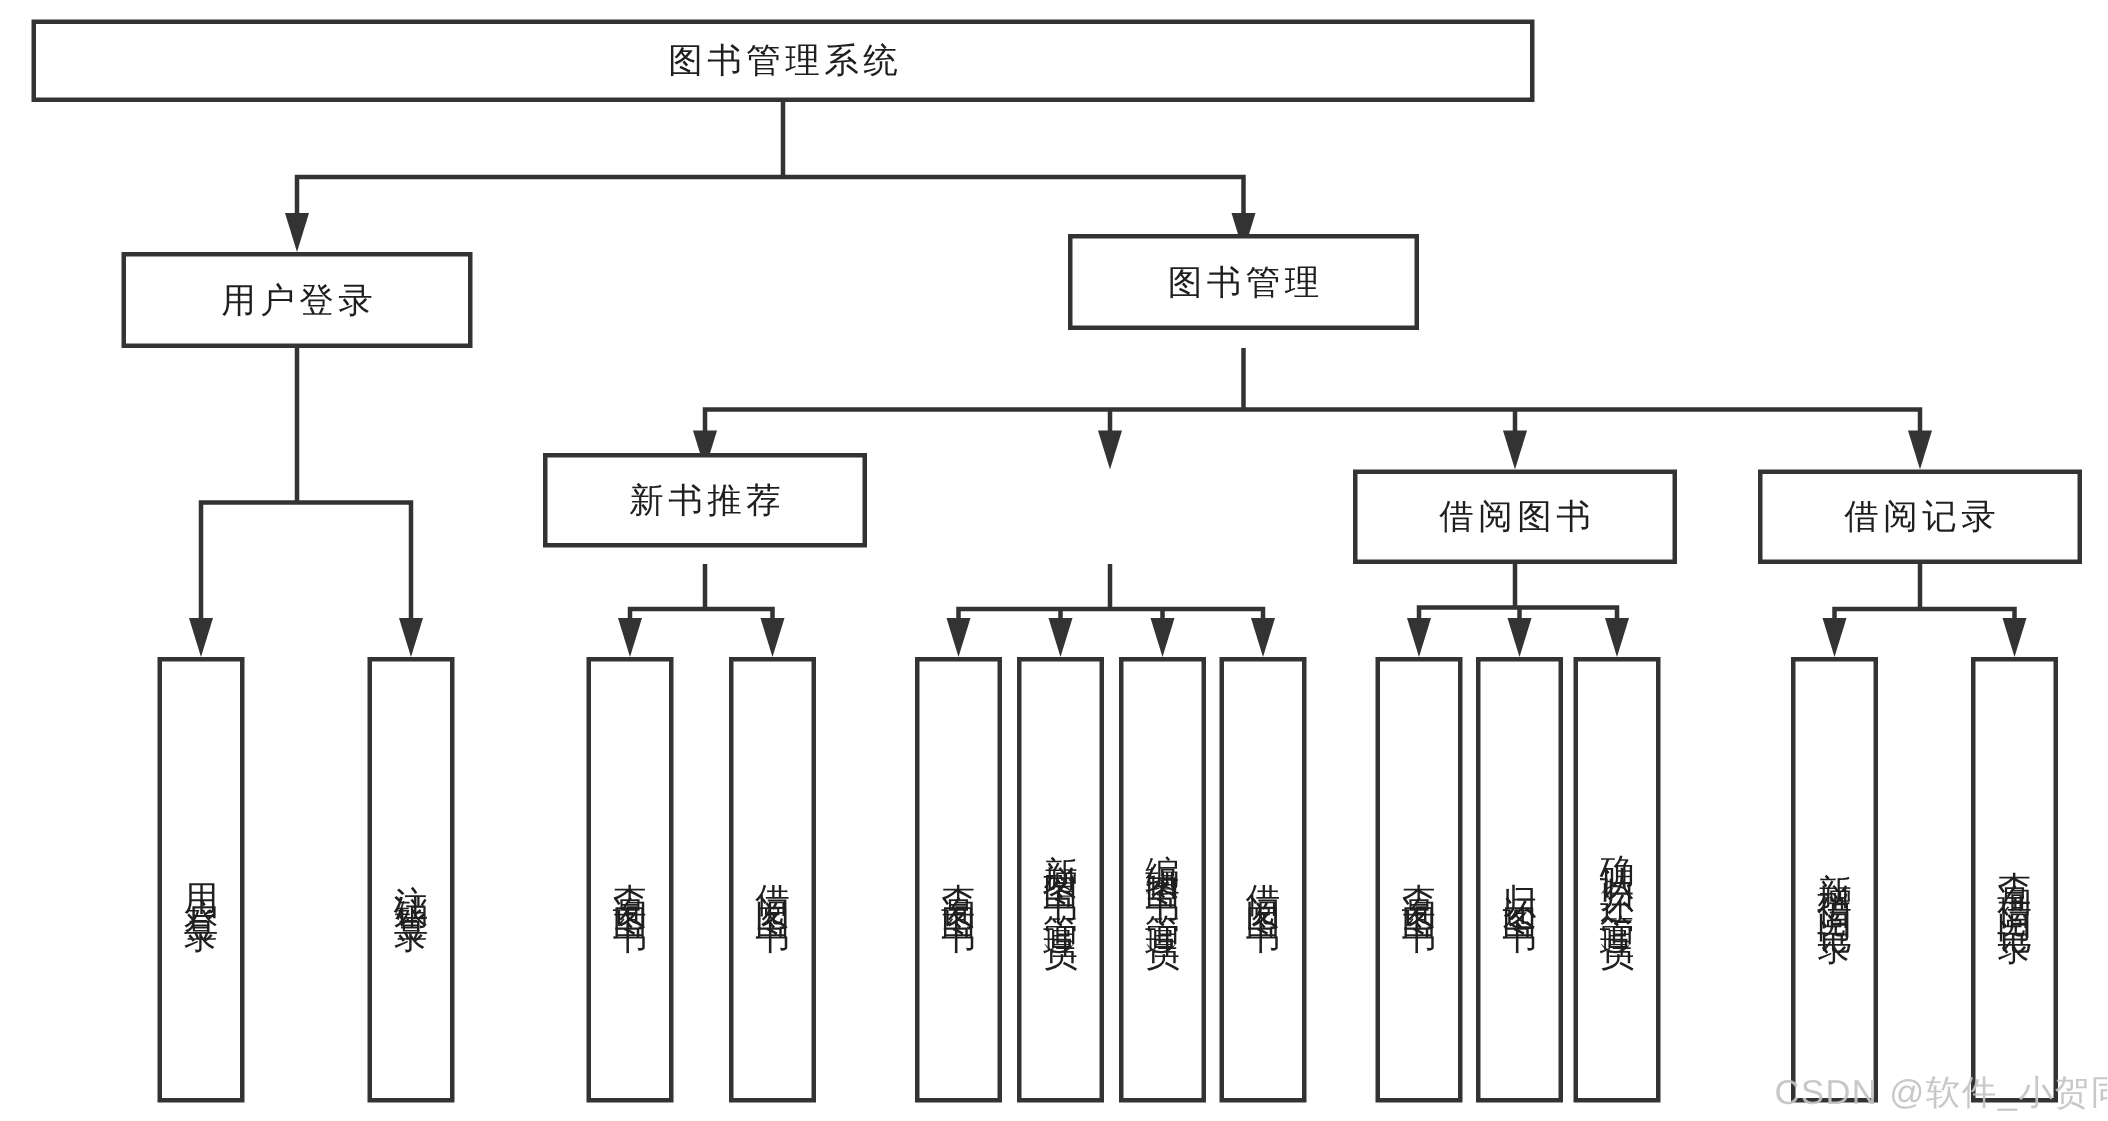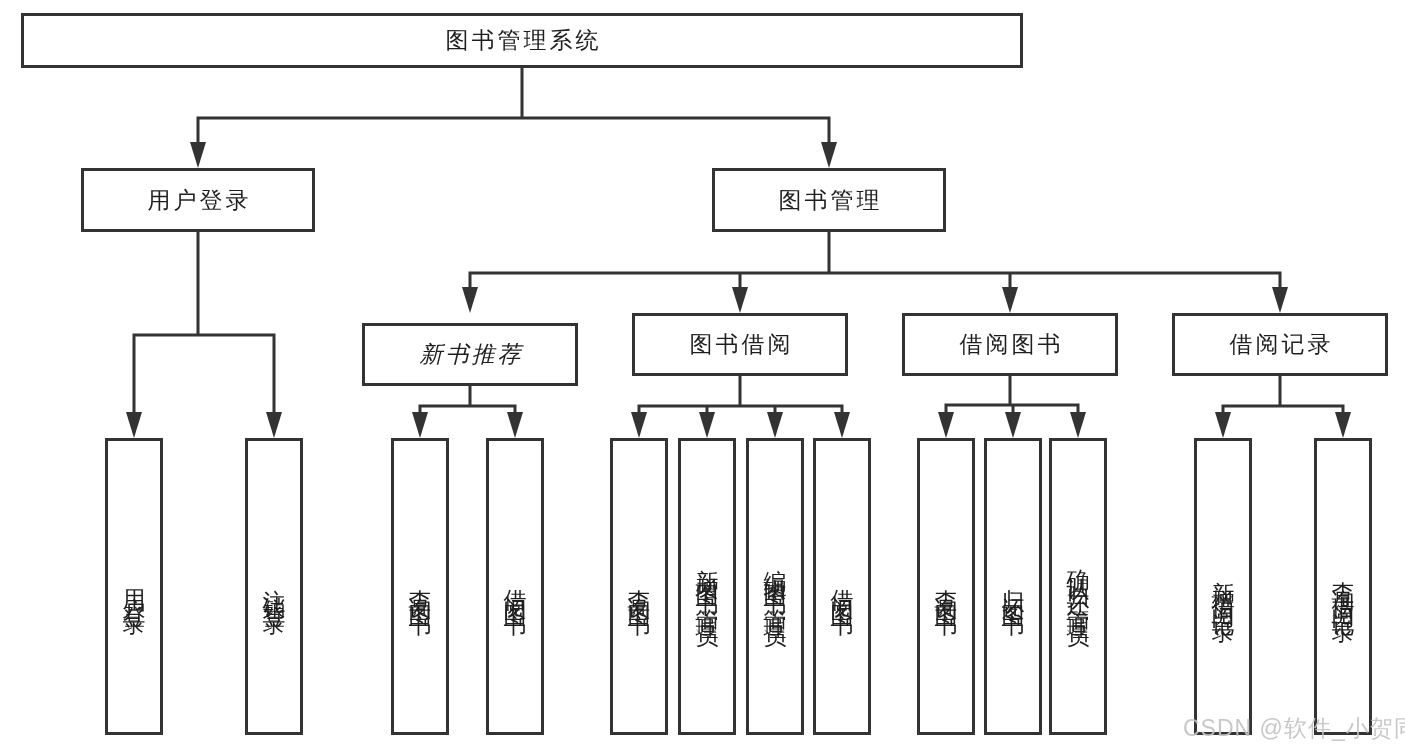--- a/index.html
+++ b/index.html
@@ -96,29 +96,26 @@
     </g>
   </svg>
 
   <div class="node h" style="left:21px;top:13px;width:1002px;height:55px;">
     <span>图书管理系统</span>
   </div>
 
   <div class="node h" style="left:81px;top:168px;width:234px;height:64px;">
     <span>用户登录</span>
   </div>
-  <div class="node h" style="left:712px;top:168px;width:234px;height:64px;">
+  <div class="node h" style="left:712px;top:156px;width:234px;height:64px;">
     <span>图书管理</span>
   </div>
 
-  <div class="node h" style="left:362px;top:323px;width:216px;height:63px;font-style:italic;">
+  <div class="node h" style="left:362px;top:302px;width:216px;height:63px;">
     <span>新书推荐</span>
-  </div>
-  <div class="node h" style="left:632px;top:313px;width:216px;height:63px;">
-    <span>图书借阅</span>
   </div>
   <div class="node h" style="left:902px;top:313px;width:216px;height:63px;">
     <span>借阅图书</span>
   </div>
   <div class="node h" style="left:1172px;top:313px;width:216px;height:63px;">
     <span>借阅记录</span>
   </div>
 
   <div class="node v" style="left:105px;top:438px;width:58px;height:297px;">
     <span class="vtext">用户登录</span>

